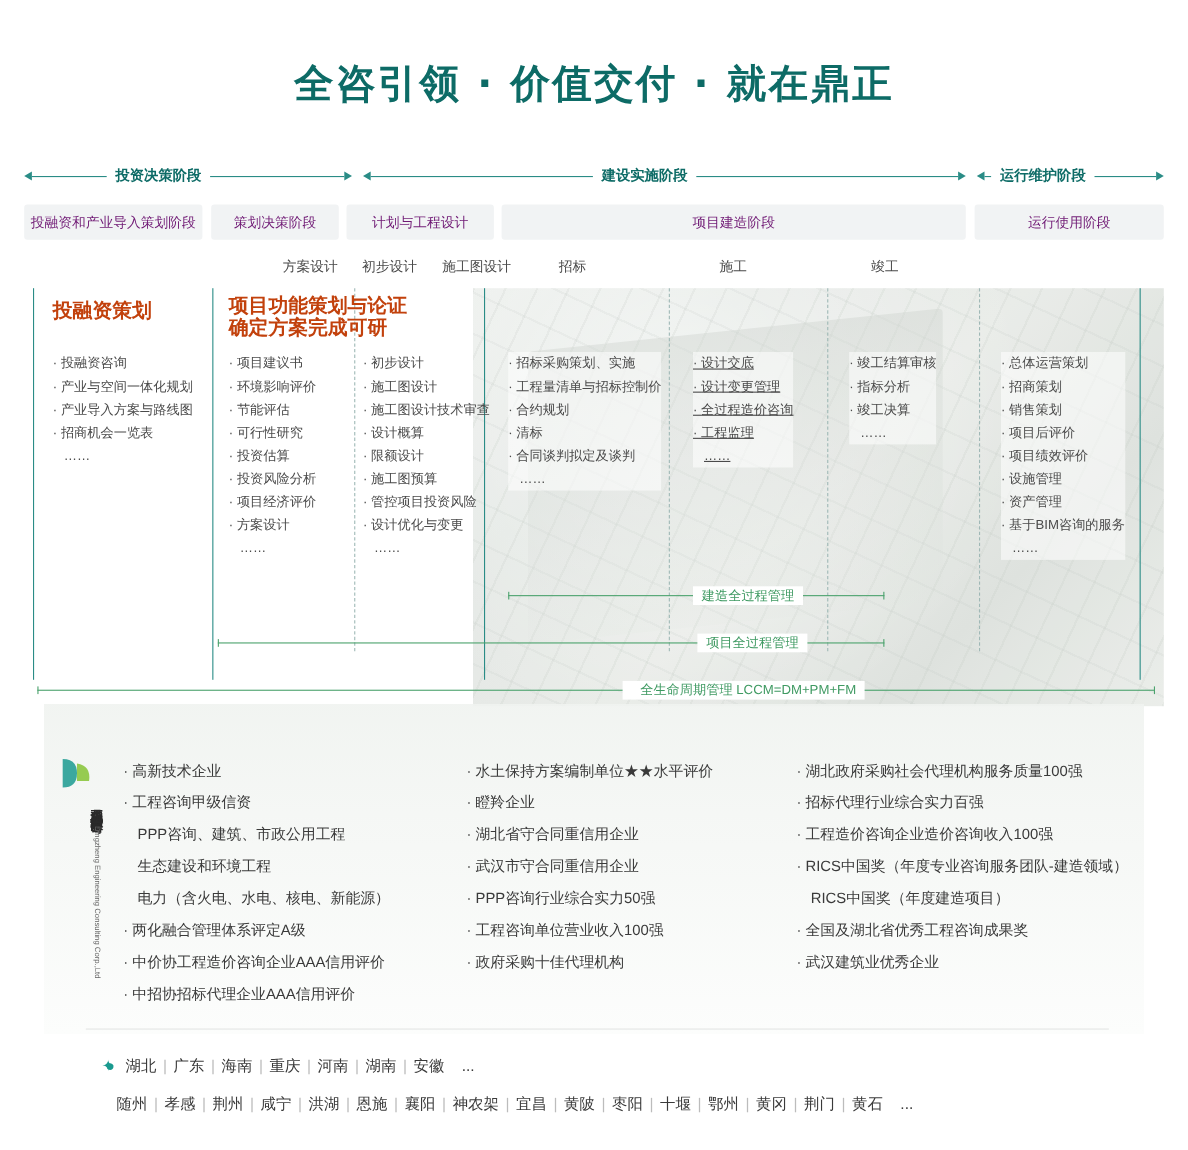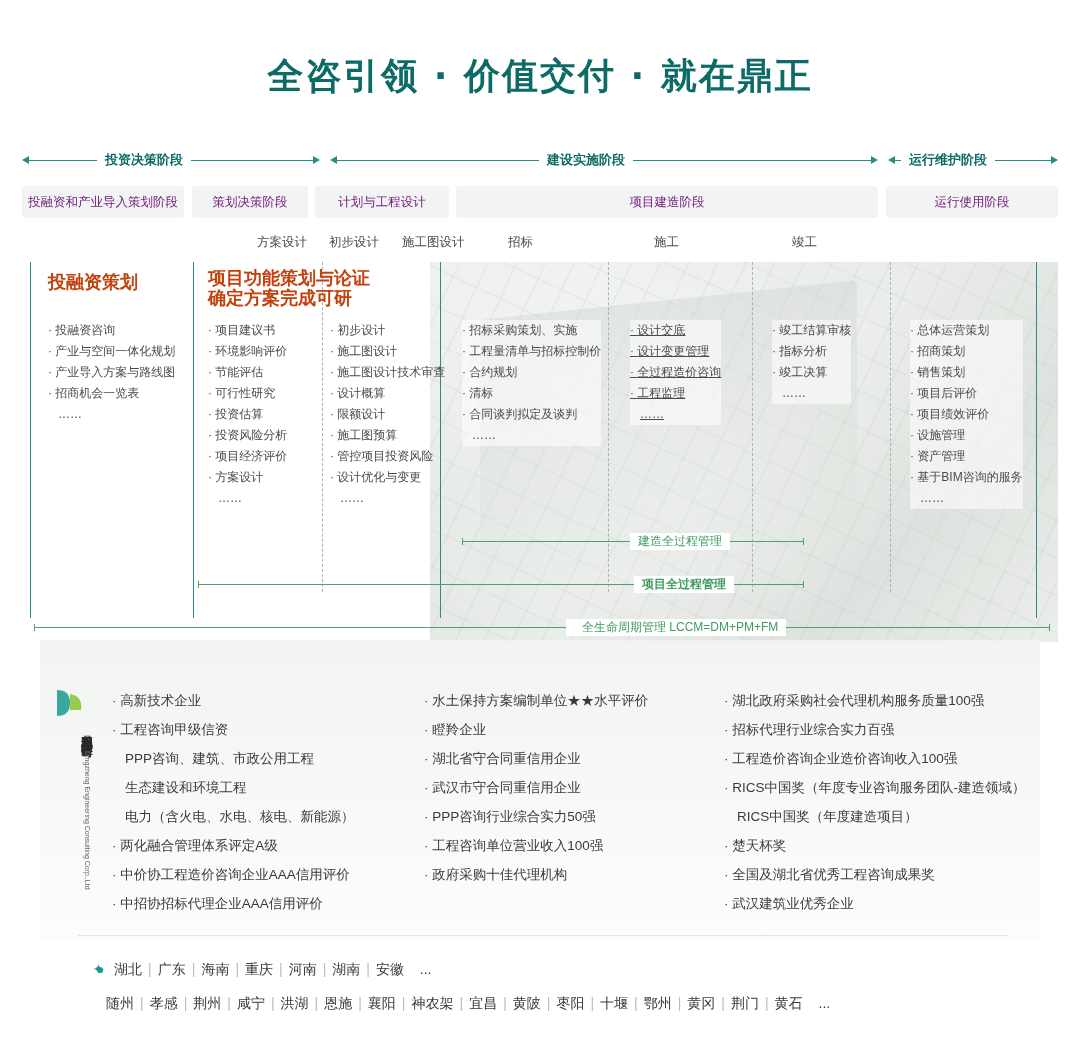--- a/index.html
+++ b/index.html
@@ -321,21 +321,21 @@
   <div class="gbar" style="left:432px;right:254px;top:279px;">
     <div class="cap-l" style="left:0"></div>
       <div class="cap-r" style="right:0"></div>
   </div>
   <div class="gbar-label" style="left:600px;top:271px;">建造全过程管理</div>
 
   <div class="gbar" style="left:168px;right:254px;top:322px;">
     <div class="cap-l" style="left:0"></div>
       <div class="cap-r" style="right:0"></div>
   </div>
-  <div class="gbar-label" style="left:604px;top:314px;font-weight:bold;">项目全过程管理</div>
+  <div class="gbar-label" style="left:604px;top:314px;">项目全过程管理</div>
 
   <div class="gbar" style="left:4px;right:8px;top:365px;">
     <div class="cap-l" style="left:0"></div>
       <div class="cap-r" style="right:0"></div>
   </div>
   <div class="gbar-label" style="left:536px;top:357px;padding-left:16px;">全生命周期管理 LCCM=DM+PM+FM</div>
 </div>
 
 <div class="creds">
 
@@ -372,21 +372,20 @@
     <div class="ci">工程咨询单位营业收入100强</div>
     <div class="ci">政府采购十佳代理机构</div>
   </div>
 
   <div class="cred-col" style="left:724px;width:340px;">
     <div class="ci">湖北政府采购社会代理机构服务质量100强</div>
     <div class="ci">招标代理行业综合实力百强</div>
     <div class="ci">工程造价咨询企业造价咨询收入100强</div>
     <div class="ci">RICS中国奖（年度专业咨询服务团队-建造领域）</div>
     <div class="ci sub">RICS中国奖（年度建造项目）</div>
-    <div class="ci">楚天杯奖</div>
     <div class="ci">全国及湖北省优秀工程咨询成果奖</div>
     <div class="ci">武汉建筑业优秀企业</div>
   </div>
 </div>
 
 <div class="divider"></div>
 
 <div class="regions">
   <div class="row">
     <span class="pin">●</span><span style="position:relative;left:-20px;color:#1a9a8f;">✦</span>

